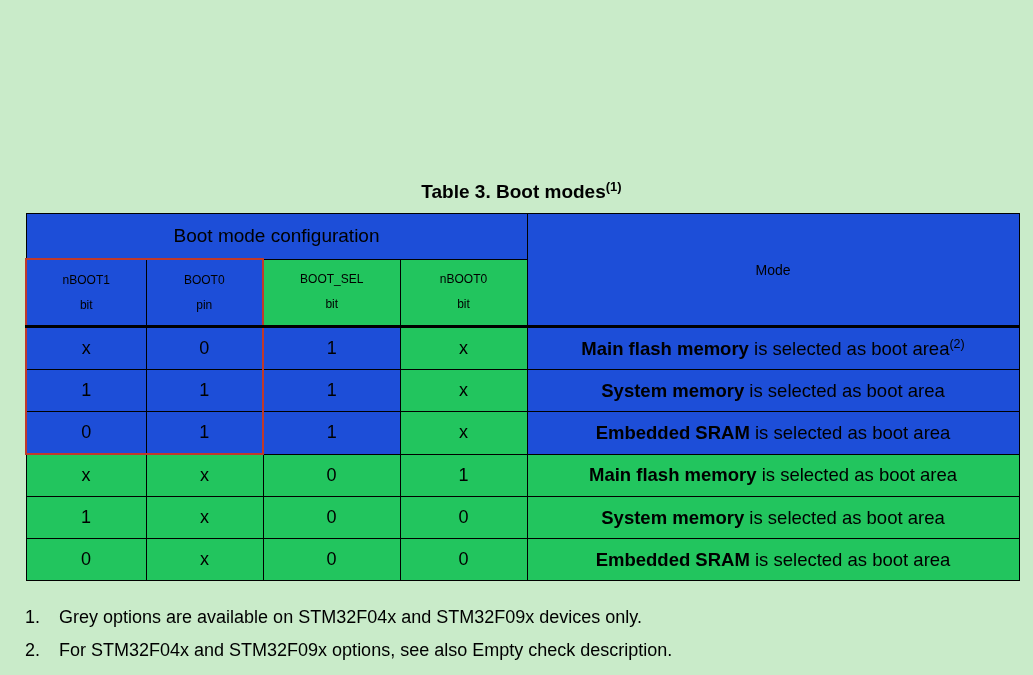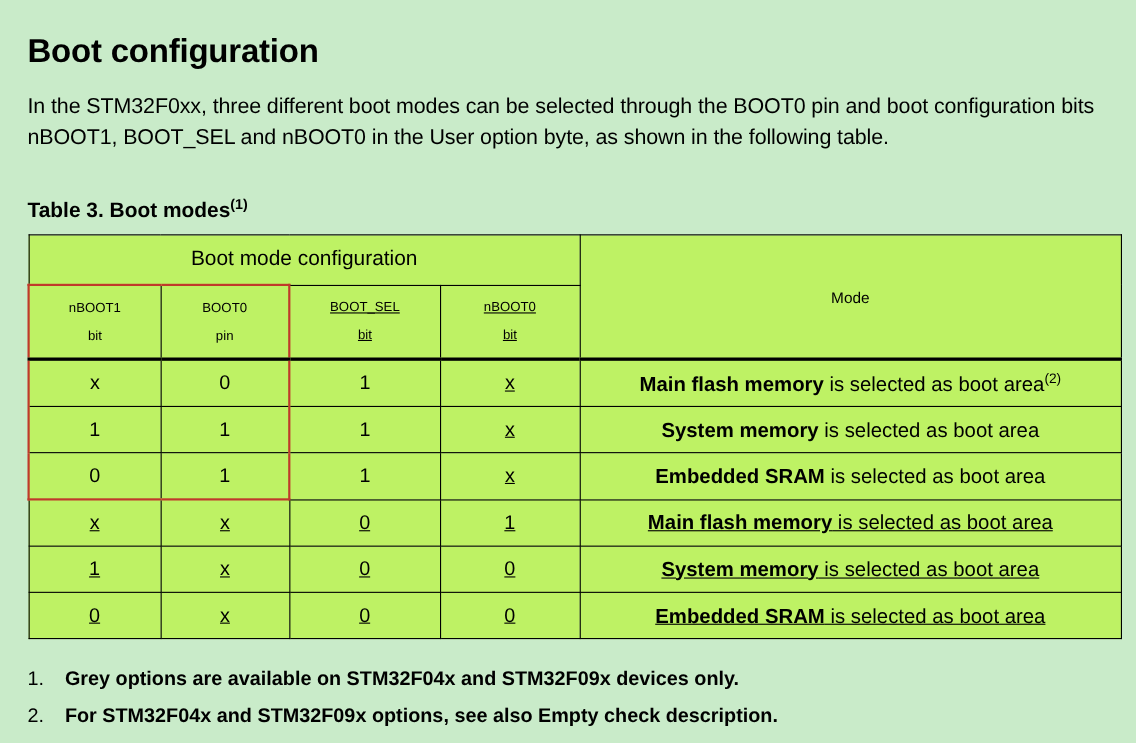--- a/index.html
+++ b/index.html
@@ -37,21 +37,21 @@
     width: 992px;
     font-size: 19.5px;
     line-height: 28px;
     letter-spacing: -0.1px;
   }
   .table-caption {
     position: absolute;
     left: 25px;
     top: 181px;
     width: 993px;
-    text-align: left;
+    text-align: center;
     font-size: 19px;
     font-weight: bold;
   }
   .table-caption sup {
     font-size: 13px;
     font-weight: bold;
     vertical-align: super;
     line-height: 0;
   }
   .tbl-wrap {
@@ -90,22 +90,22 @@
     font-weight: bold;
     font-size: 14px;
     background: #c9ebc9;
   }
   .hdr-sub {
     height: 65px;
     font-weight: bold;
     font-size: 12px;
     line-height: 25px;
   }
-  .bg-green { background: #bef264; }
-  .bg-grey  { background: #bef264; text-decoration: underline; }
+  .bg-green { background: #1d4ed8; }
+  .bg-grey  { background: #22c55e; }
 
   
   .rl { border-left: 2px solid #c0392b !important; }
   .rr { border-right: 2px solid #c0392b !important; }
   .rt { border-top: 2px solid #c0392b !important; }
   .rb { border-bottom: 2px solid #c0392b !important; }
 
   
   .thickbot { border-bottom: 3px solid #000000 !important; }
 
@@ -132,30 +132,28 @@
   .note {
     display: flex;
     align-items: flex-start;
     margin-bottom: 9px;
     line-height: 24px;
   }
   .note .num {
     width: 34px;
     flex: 0 0 34px;
   }
-  .note .txt { flex: 1 1 auto; font-weight: bold; }
+  .note .txt { flex: 1 1 auto; }
 </style>
 </head>
 <body>
 
 <div class="page">
 
-  <h1 class="page-title">Boot configuration</h1>
-
-  <p class="intro">In the STM32F0xx, three different boot modes can be selected through the BOOT0 pin and boot configuration bits nBOOT1, BOOT_SEL and nBOOT0 in the User option byte, as shown in the following table.</p>
+
 
   <div class="table-caption">
     <span>Table 3. Boot modes</span><sup>(1)</sup>
   </div>
 
   <div class="tbl-wrap">
     <table class="boot">
       <colgroup>
         <col class="col-a">
           <col class="col-b">

